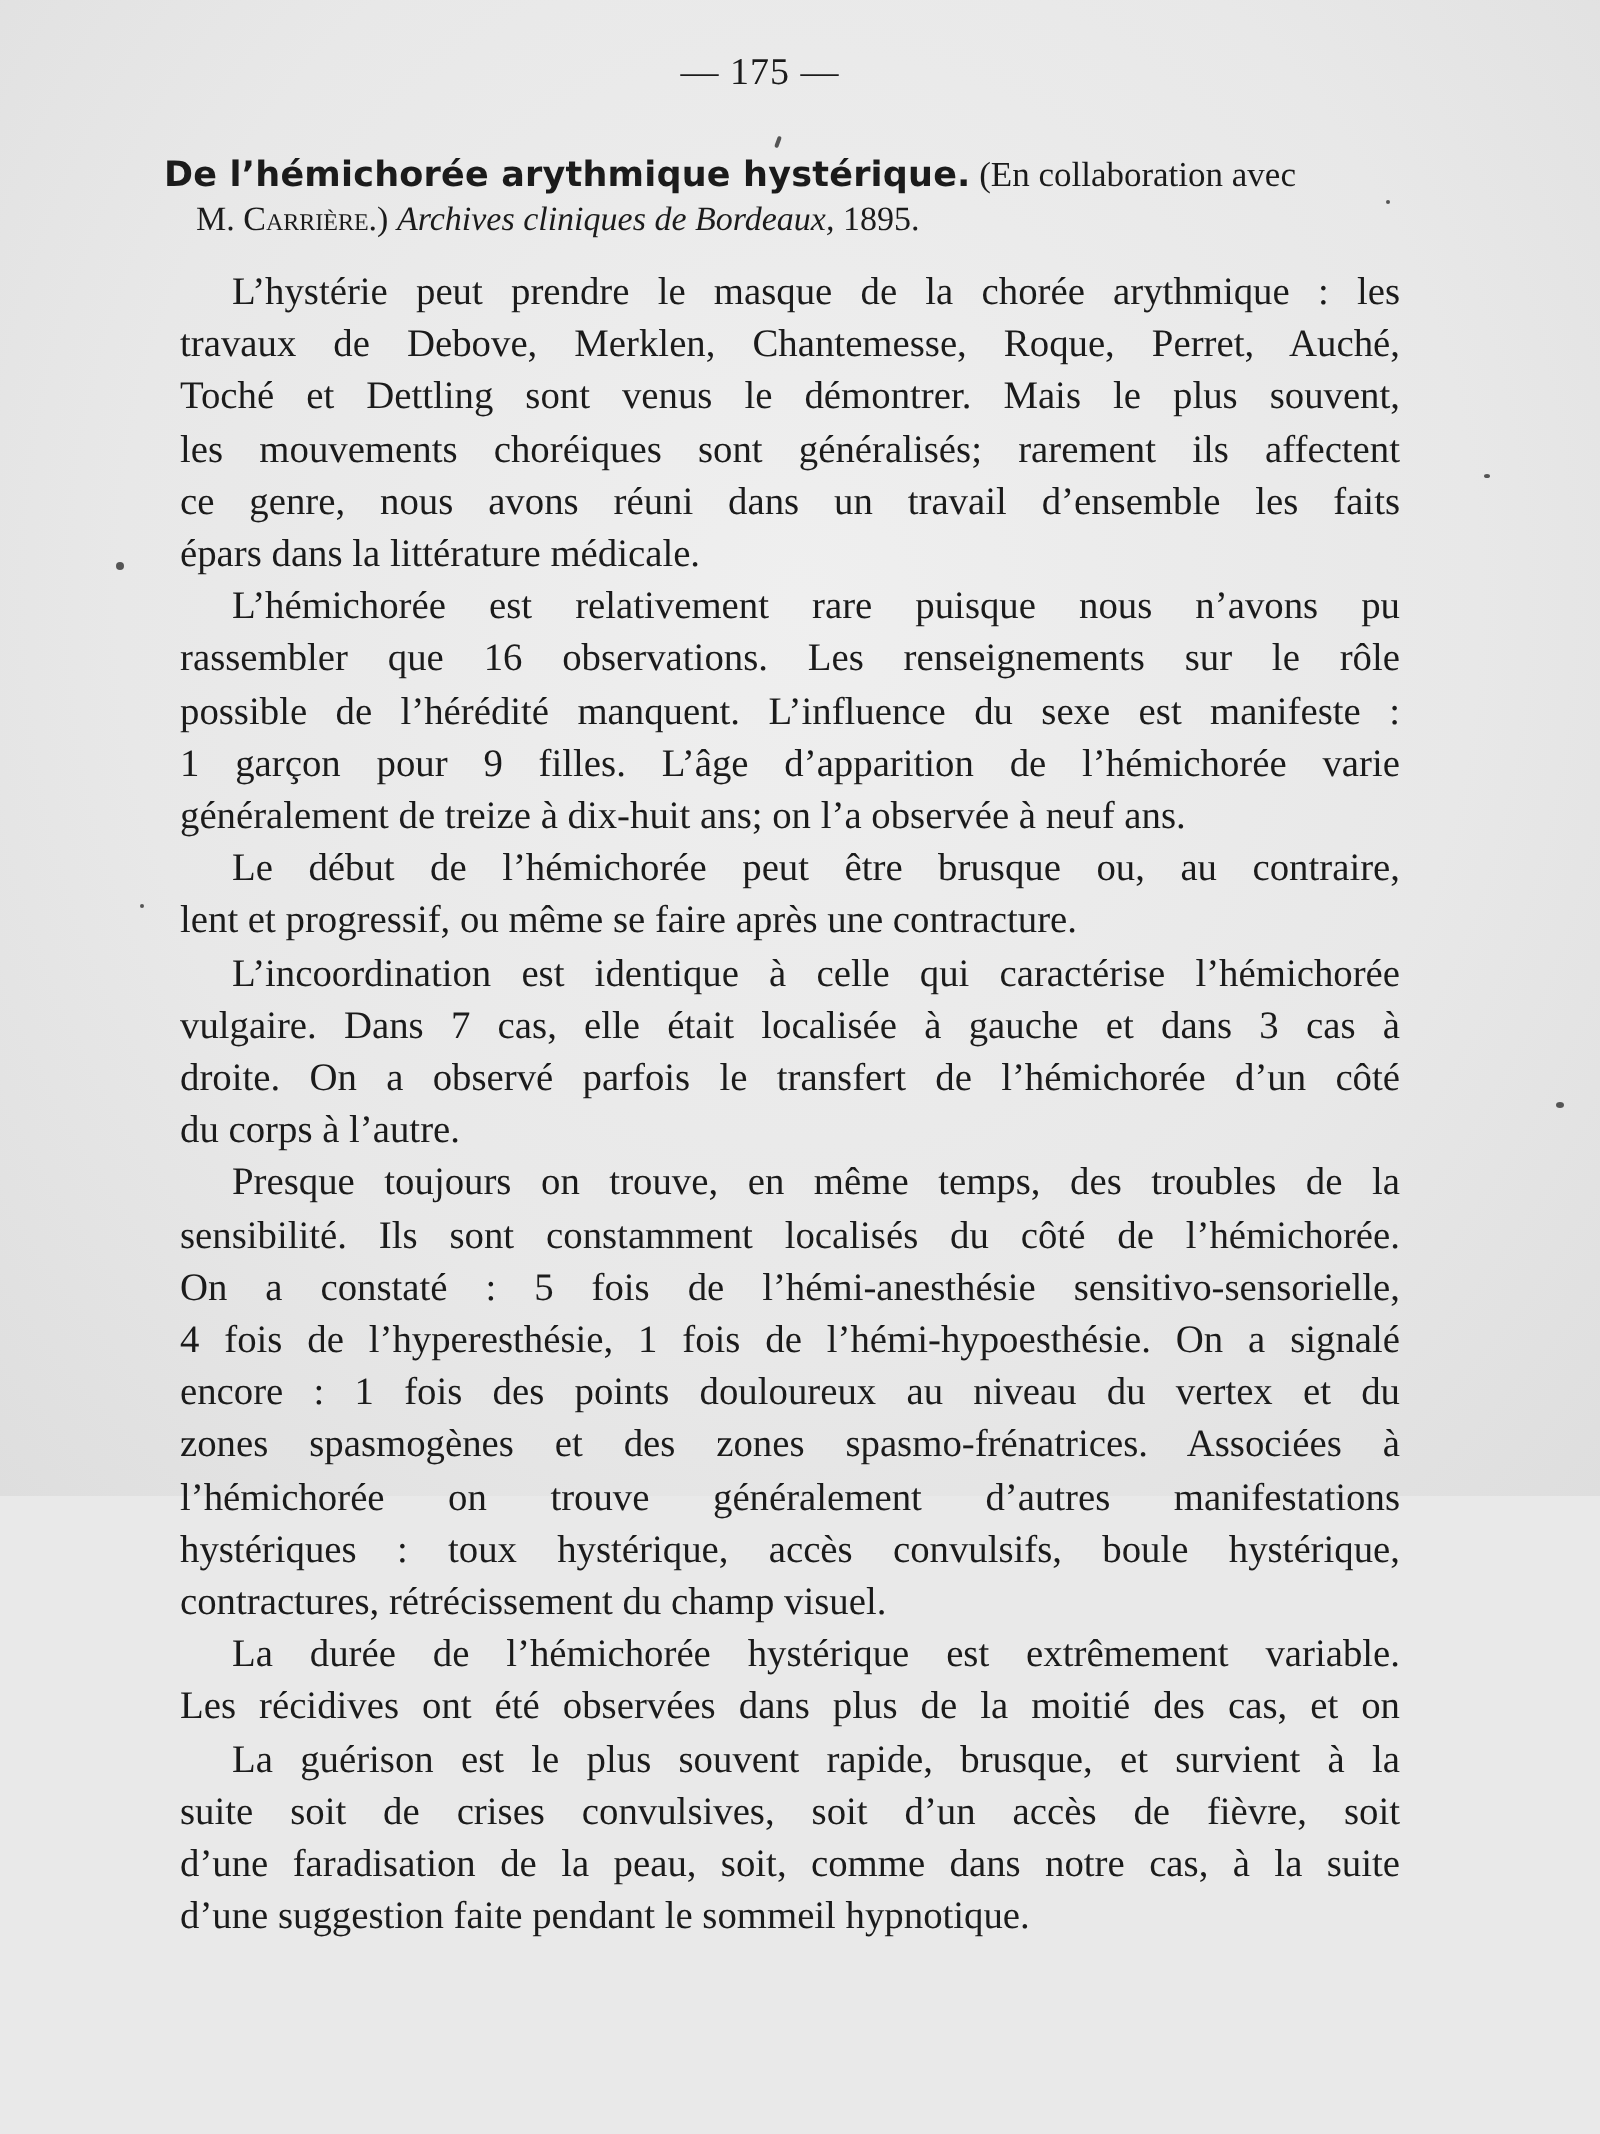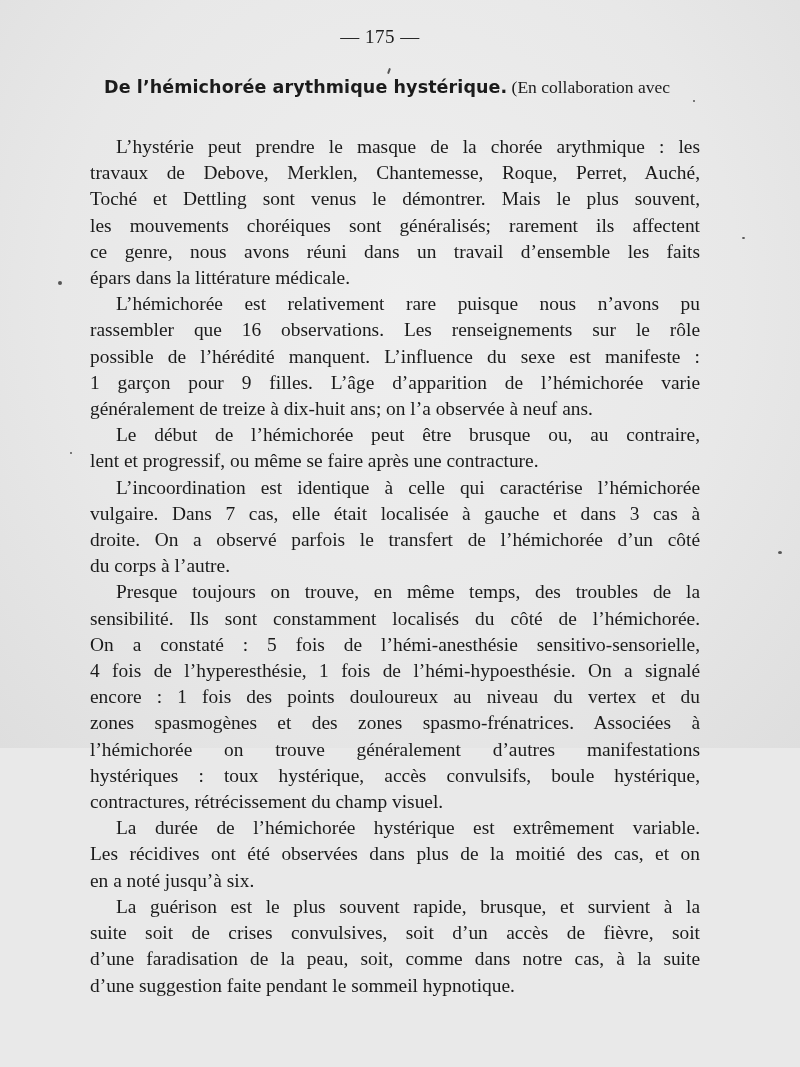--- a/index.html
+++ b/index.html
@@ -26,21 +26,21 @@
       top: 26px;
       left: 0;
       width: 760px;
       text-align: center;
       font-family: "Liberation Serif", serif;
       font-size: 19px;
       letter-spacing: 0.5px;
     }
     .header {
       position: absolute;
-      left: 104px;
+      left: 82px;
       top: 77px;
       width: 600px;
       font-family: "Liberation Serif", serif;
       font-size: 17px;
       line-height: 21px;
     }
     .header .title {
       font-family: "DejaVu Sans", sans-serif;
       font-weight: bold;
       font-size: 17.5px;
@@ -93,20 +93,26 @@
 
 <div class="page">
 
   <div class="page-number">— 175 —</div>
 
   <div class="header">
     <div>
       <span class="title">De l’hémichorée arythmique hystérique.</span>
       <span class="collab">(En collaboration avec</span>
     </div>
+    <div class="line2">
+      <span>M.</span>
+      <span class="smallcaps">Carrière.)</span>
+      <span class="italic">Archives cliniques de Bordeaux,</span>
+      <span>1895.</span>
+    </div>
   </div>
 
   <div class="body-text">
     <div class="para">
       <span class="line">L’hystérie peut prendre le masque de la chorée arythmique : les</span>
       <span class="line">travaux de Debove, Merklen, Chantemesse, Roque, Perret, Auché,</span>
       <span class="line">Toché et Dettling sont venus le démontrer. Mais le plus souvent,</span>
       <span class="line">les mouvements choréiques sont généralisés; rarement ils affectent</span>
       <span class="line">ce genre, nous avons réuni dans un travail d’ensemble les faits</span>
       <span class="line last">épars dans la littérature médicale.</span>
@@ -135,21 +141,20 @@
       <span class="line">4 fois de l’hyperesthésie, 1 fois de l’hémi-hypoesthésie. On a signalé</span>
       <span class="line">encore : 1 fois des points douloureux au niveau du vertex et du</span>
       <span class="line">zones spasmogènes et des zones spasmo-frénatrices. Associées à</span>
       <span class="line">l’hémichorée on trouve généralement d’autres manifestations</span>
       <span class="line">hystériques : toux hystérique, accès convulsifs, boule hystérique,</span>
       <span class="line last">contractures, rétrécissement du champ visuel.</span>
     </div>
     <div class="para">
       <span class="line">La durée de l’hémichorée hystérique est extrêmement variable.</span>
       <span class="line">Les récidives ont été observées dans plus de la moitié des cas, et on</span>
-      <span class="line last">en a noté jusqu’à six.</span>
     </div>
     <div class="para">
       <span class="line">La guérison est le plus souvent rapide, brusque, et survient à la</span>
       <span class="line">suite soit de crises convulsives, soit d’un accès de fièvre, soit</span>
       <span class="line">d’une faradisation de la peau, soit, comme dans notre cas, à la suite</span>
       <span class="line last">d’une suggestion faite pendant le sommeil hypnotique.</span>
     </div>
   </div>
 
   <span class="speck" style="left:58px;top:281px;width:4px;height:4px;"></span>

